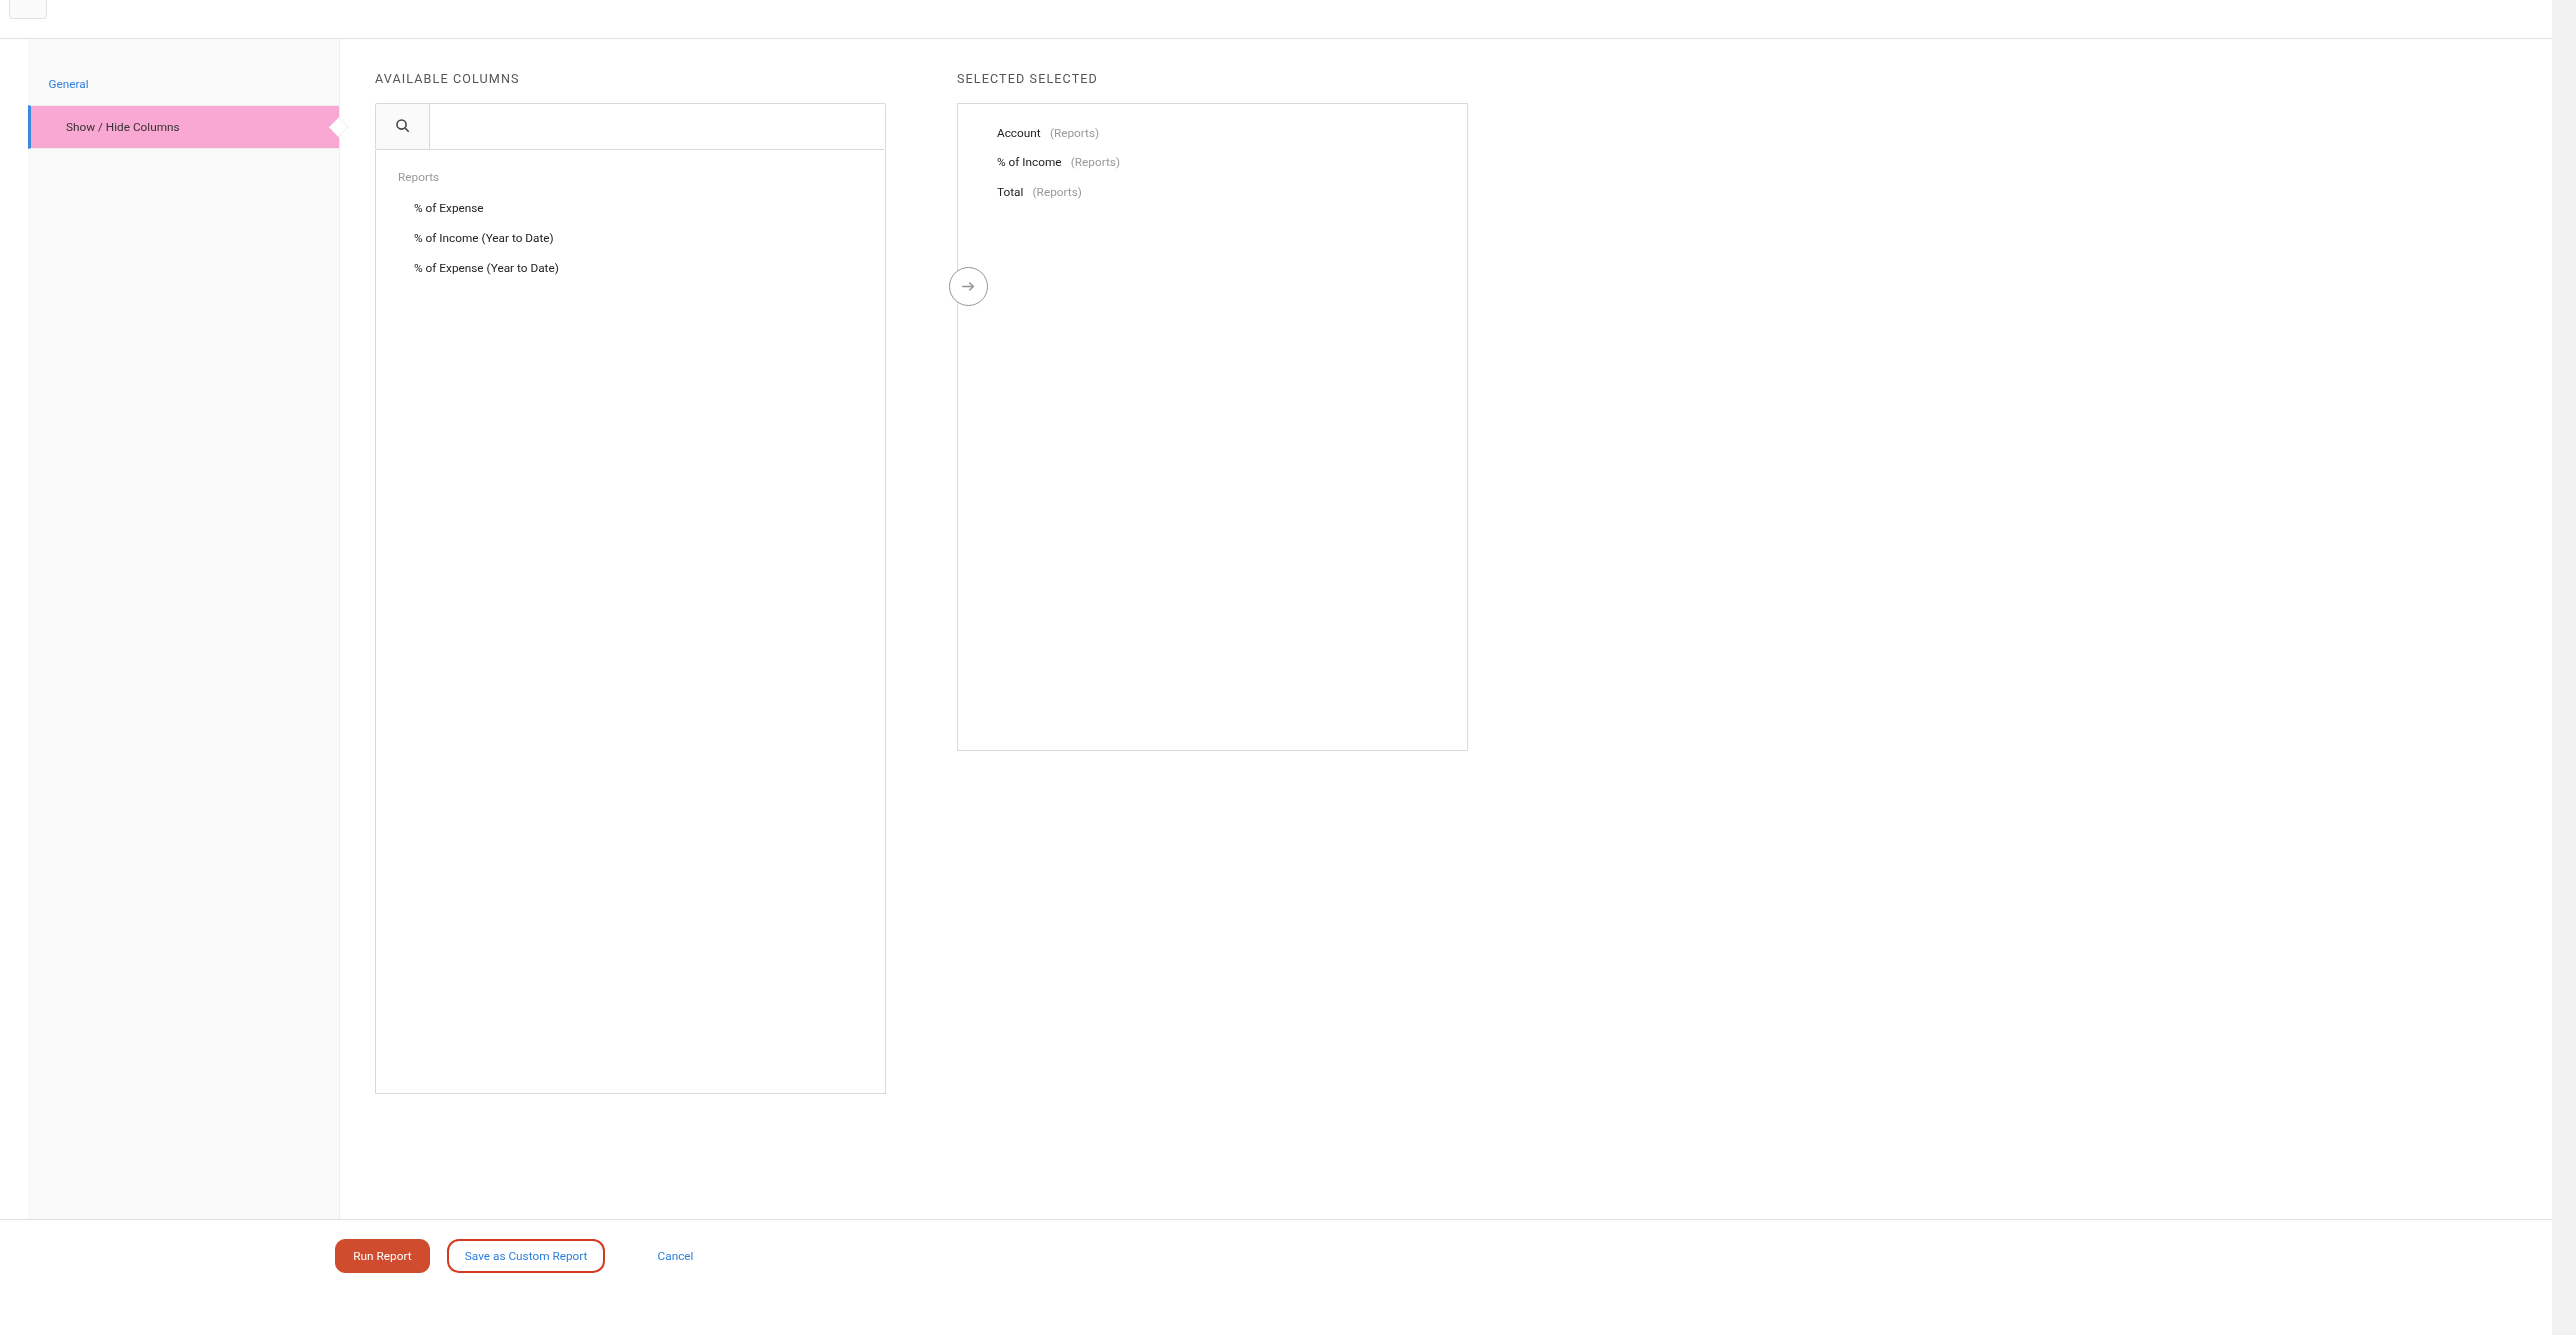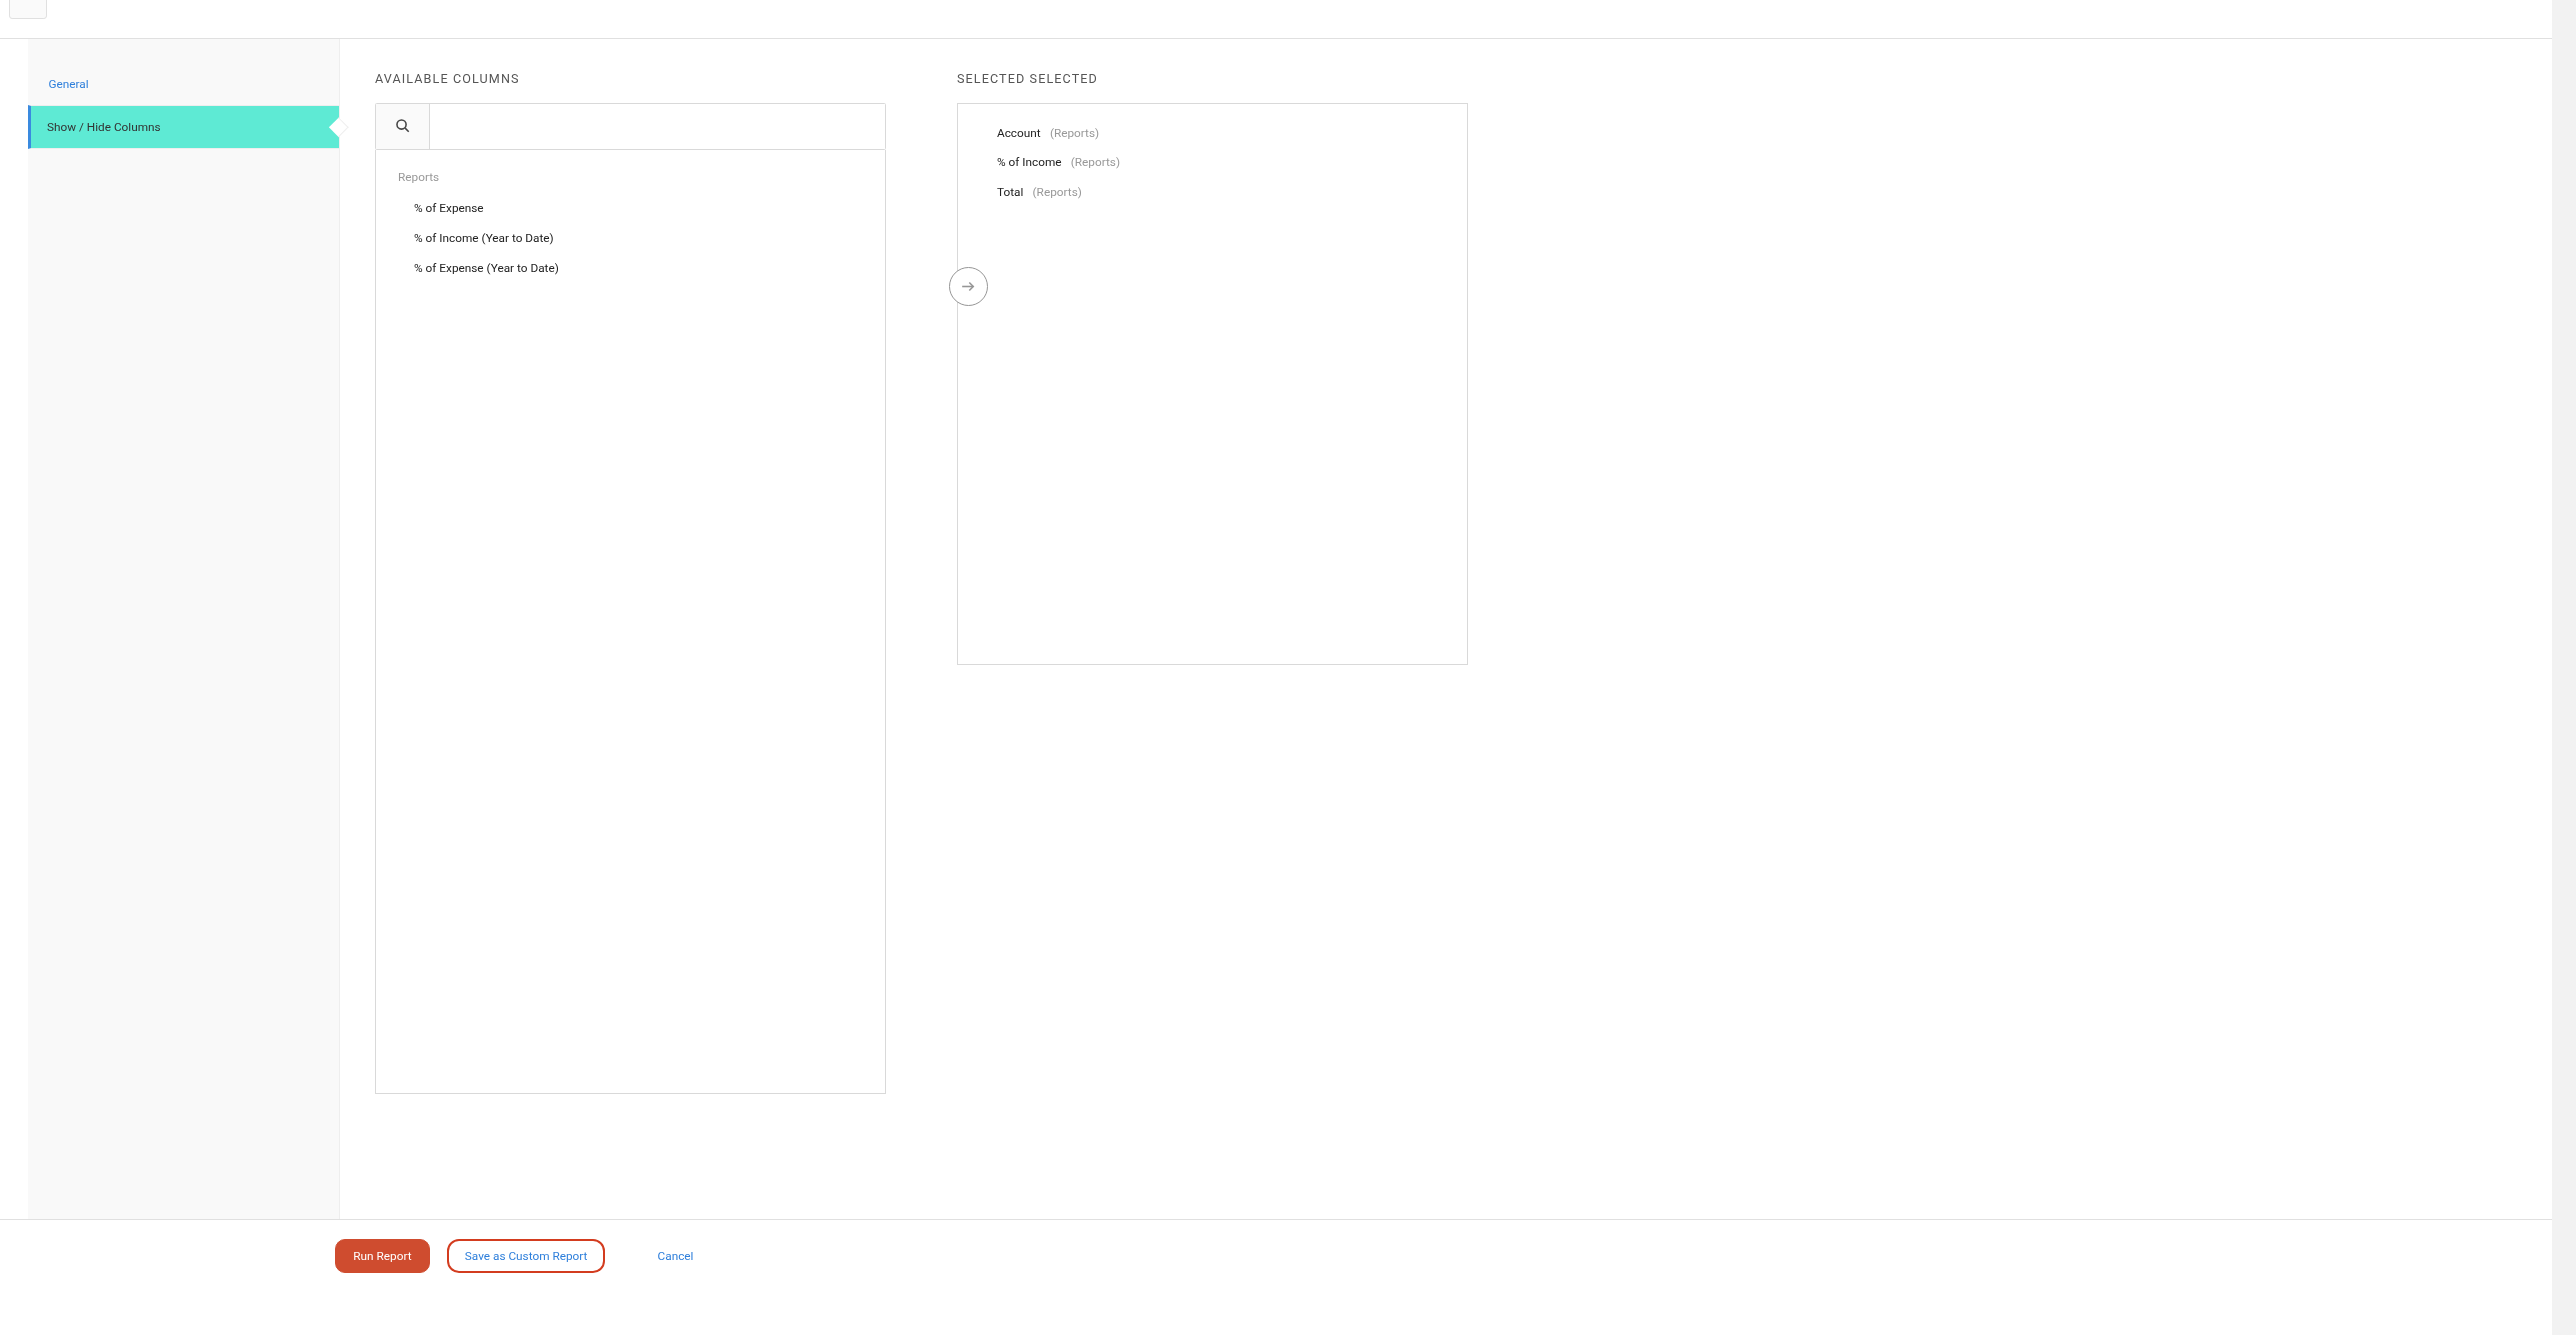--- a/index.html
+++ b/index.html
@@ -54,26 +54,26 @@
     }
     .sidebar-item {
       padding: 14px 20.5px;
       font-size: 11.8px;
       cursor: pointer;
     }
     .sidebar-item.link-style {
       color: #2e7fdb;
     }
     .sidebar-item.active {
-      background: #5eead4;
+      background: #f9a8d4;
       border-left: 3.1px solid #3a8adf;
       border-top: 0.8px solid #eeeeee;
       border-bottom: 0.8px solid #eeeeee;
       position: relative;
-      padding-left: 16px;
+      padding-left: 35px;
       color: #333;
     }
     .sidebar-item.active::after {
       content: "";
       position: absolute;
       right: -7px;
       top: 50%;
       transform: translateY(-50%) rotate(45deg);
       width: 12.6px;
       height: 12.6px;
@@ -124,21 +124,21 @@
     .list-box {
       width: 511px;
       border: 0.8px solid #d9d9d9;
       border-top: none;
       height: 944px;
       padding: 15.7px 0;
       overflow-y: auto;
     }
     .list-box.no-search {
       border-top: 0.8px solid #d9d9d9;
-      height: 562px;
+      height: 648px;
       padding: 14px 0;
     }
     .group-label {
       color: #999;
       font-size: 11.8px;
       padding: 4.7px 22px 9.4px;
     }
     .column-item {
       padding: 7.9px 22px 7.9px 38px;
       font-size: 11.8px;

